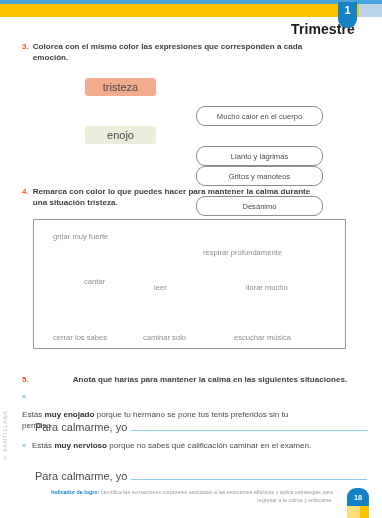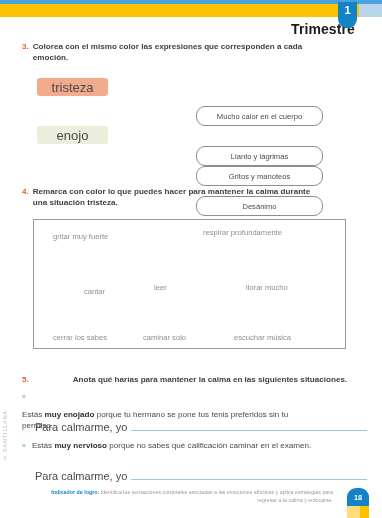--- a/index.html
+++ b/index.html
@@ -88,25 +88,26 @@
   }
   .q-num { color: #f15a29; font-weight: bold; }
   .q-text { width: 290px; }
 
   
   .emotion-chip {
     position: absolute;
     width: 71px;
     height: 18px;
     border-radius: 3px;
-    font-size: 13px;
+    font-size: 11px;
     color: #4a4a4a;
     display: flex;
     align-items: center;
     justify-content: center;
+    margin-left: 48px;
   }
   .chip-tristeza { background: #f2ab8c; left: 37px; top: 78px; }
   .chip-enojo    { background: #eaeeda; left: 37px; top: 126px; }
 
   .expr-box {
     position: absolute;
     left: 196px;
     width: 125px;
     height: 18px;
     border: 1px solid #8d8d8d;
@@ -242,22 +243,22 @@
 <div class="expr-box" style="top:127px;">Gritos y manoteos</div>
 <div class="expr-box" style="top:157px;">Desánimo</div>
 
 <div class="q-head" style="left:22px; top:186px;">
   <span class="q-num">4.</span>
   <span class="q-text">Remarca con color lo que puedes hacer para mantener la calma durante una situación tristeza.</span>
 </div>
 
 <div class="calm-box"></div>
 <div class="calm-opt" style="left:53px;  top:232px;">gritar muy fuerte</div>
-<div class="calm-opt" style="left:203px; top:228px;">respirar profundamente</div>
-<div class="calm-opt" style="left:66px;  top:287px;padding-left:18px;">cantar</div>
+<div class="calm-opt" style="left:203px; top:248px;">respirar profundamente</div>
+<div class="calm-opt" style="left:66px;  top:277px;padding-left:18px;">cantar</div>
 <div class="calm-opt" style="left:154px; top:283px;">leer</div>
 <div class="calm-opt" style="left:246px; top:283px;">llorar mucho</div>
 <div class="calm-opt" style="left:53px;  top:333px;">cerrar los sabes</div>
 <div class="calm-opt" style="left:143px; top:333px;">caminar solo</div>
 <div class="calm-opt" style="left:234px; top:333px;">escuchar música</div>
 
 <div class="q-head" style="left:22px; top:374px;">
   <span class="q-num">5.</span>
   <span class="q-text" style="width:320px;margin-left:40px;">Anota qué harías para mantener la calma en las siguientes situaciones.</span>
 </div>

